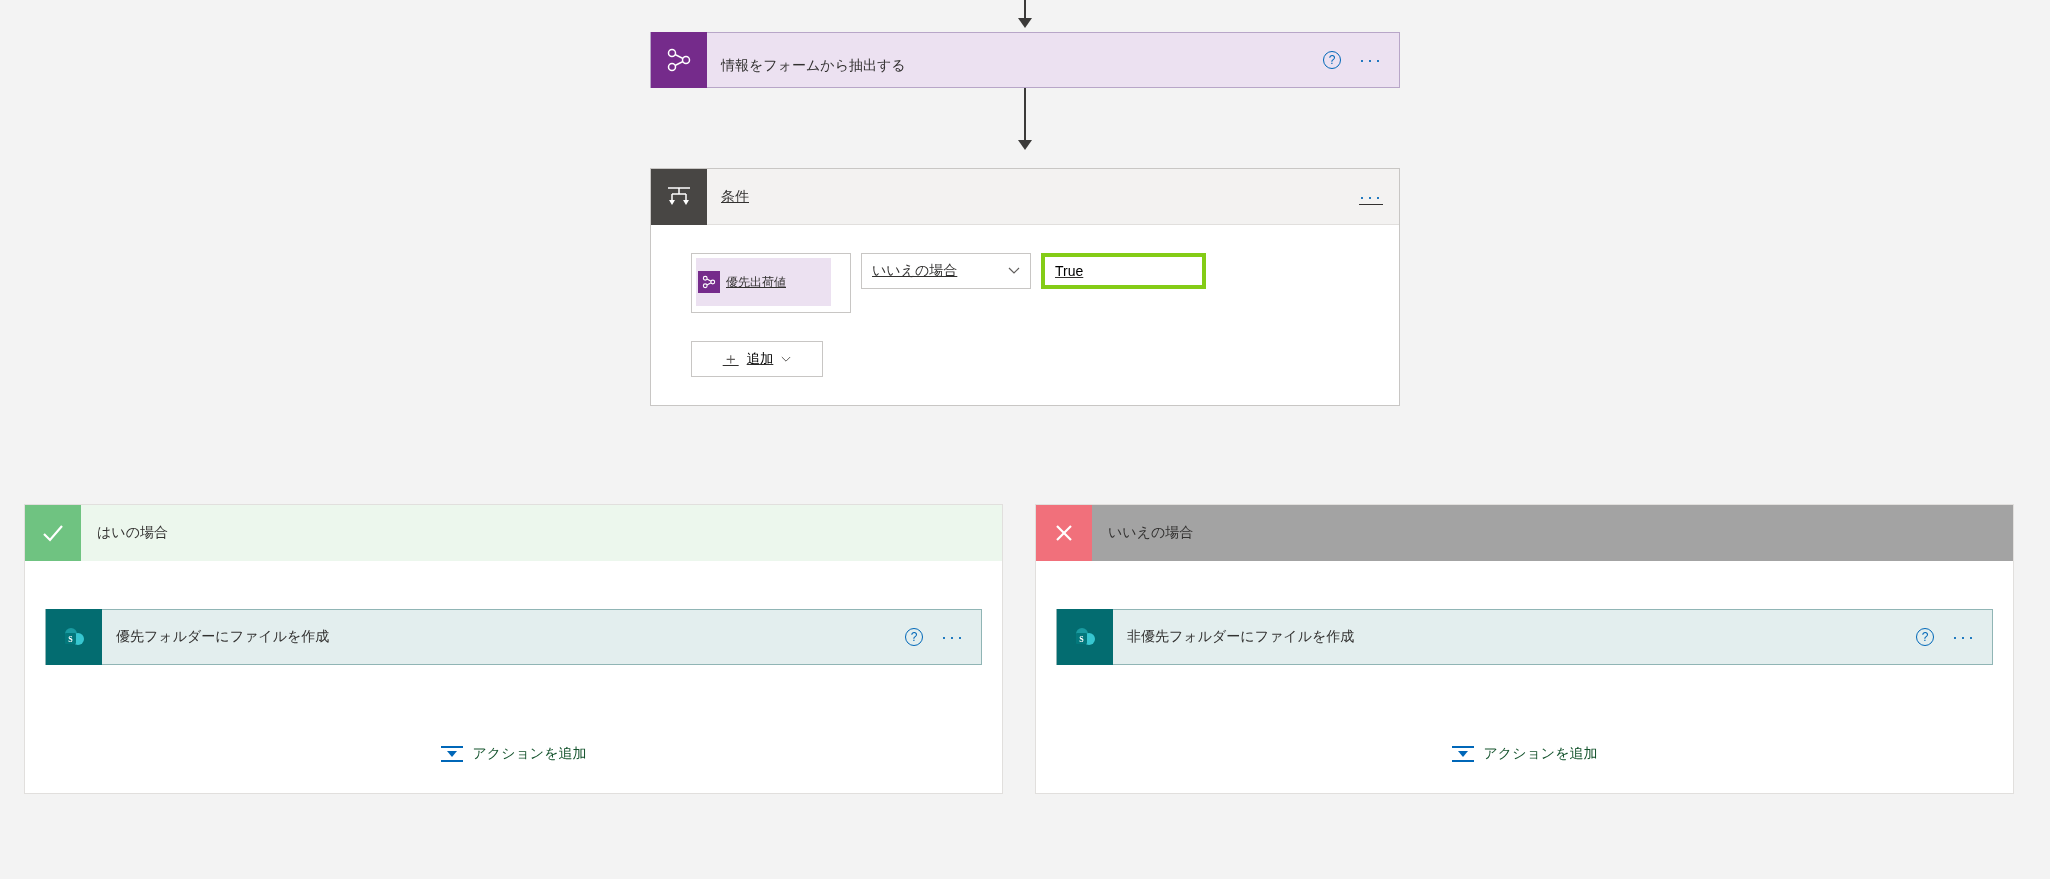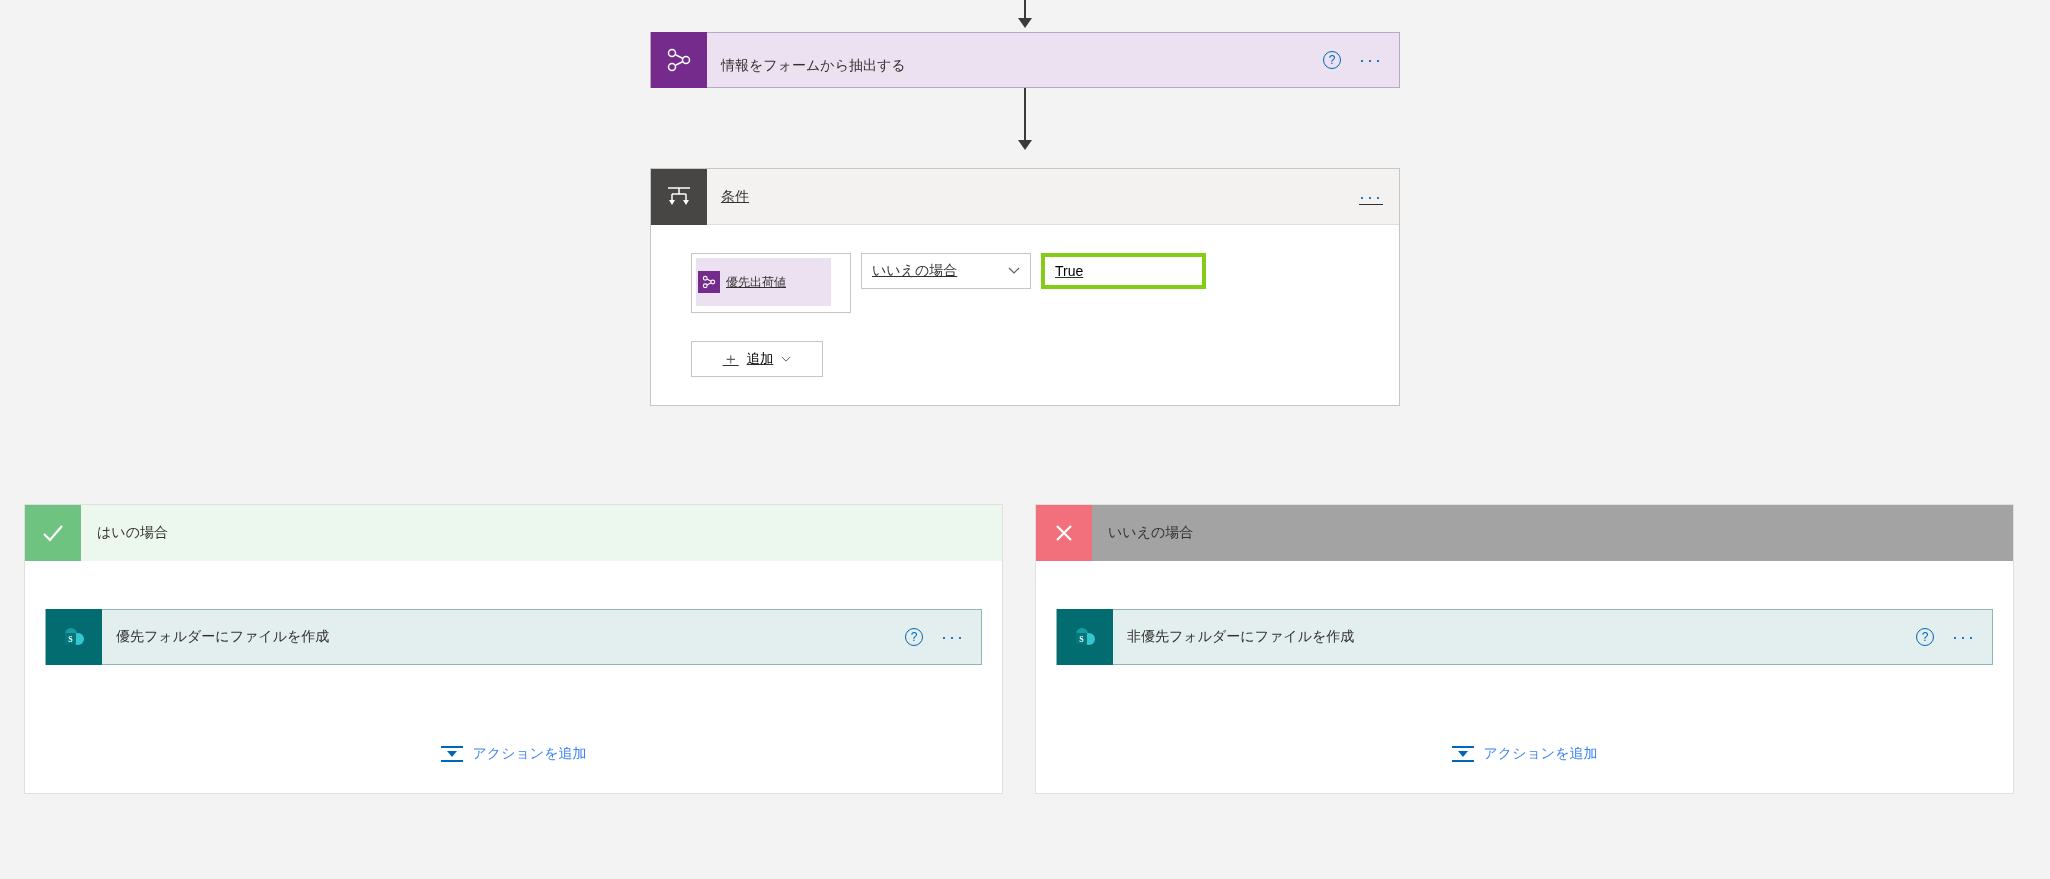--- a/index.html
+++ b/index.html
@@ -254,21 +254,21 @@
   }
   .sp-card .title {
     flex: 1;
     padding: 0 14px;
   }
   .add-action-link {
     margin-top: 80px;
     display: flex;
     align-items: center;
     gap: 10px;
-    color: #3b82f6;
+    color: #14532d;
     cursor: pointer;
   }
   .insert-icon {
     width: 22px;
     height: 16px;
     position: relative;
     border-top: 2px solid #0067b8;
     border-bottom: 2px solid #0067b8;
     display: flex;
     align-items: center;

